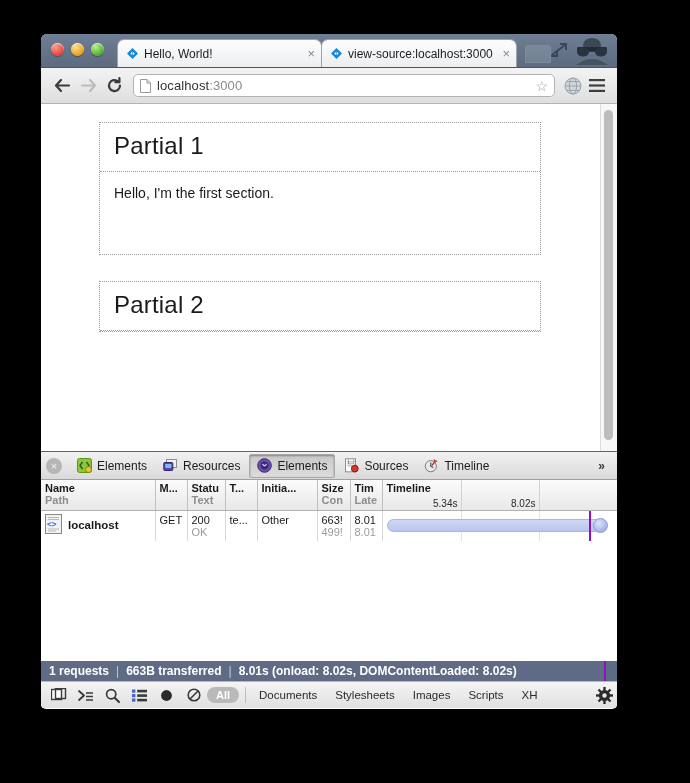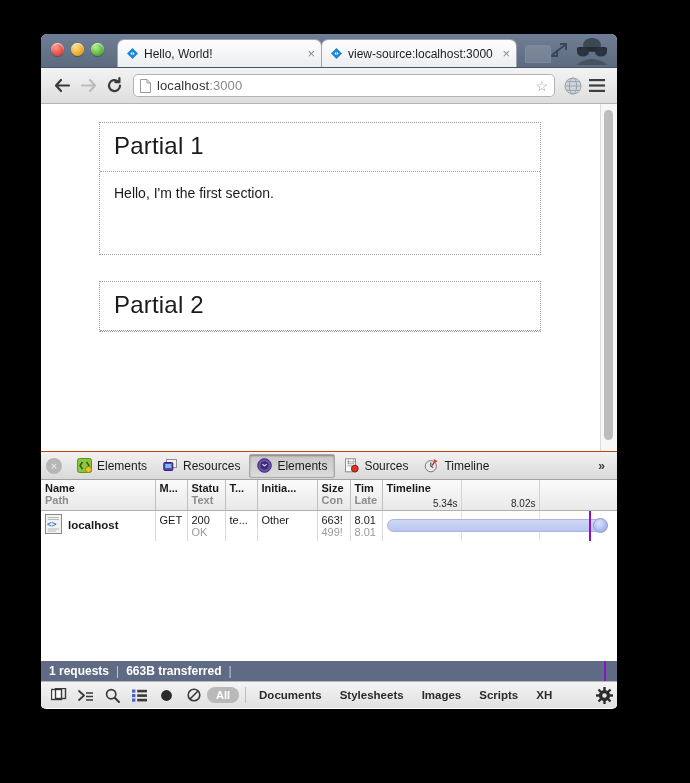--- a/index.html
+++ b/index.html
@@ -369,21 +369,21 @@
     color: #fff;
     border-radius: 9px;
     padding: 2px 9px;
     font-size: 11px;
     font-weight: bold;
     flex: 0 0 auto;
     margin-right: 2px;
   }
   .ftext {
     font-size: 11.5px;
-    font-weight: bold;
+    font-weight: normal;
     color: #2b2b2b;
     padding: 0 9px;
     flex: 0 0 auto;
     white-space: nowrap;
   }
   .gear { margin-left: auto; padding-right: 4px; flex: 0 0 auto; display: flex; }
 </style>
 </head>
 <body>
 
@@ -665,20 +665,21 @@
         </tbody>
       </table>
       <div class="net-body-fill"></div>
     </div>
 
     <div class="dt-status">
       <span>1 requests</span>
       <span class="sep">|</span>
       <span>663B transferred</span>
       <span class="sep">|</span>
+      <span>8.01s (onload: 8.02s, DOMContentLoaded: 8.02s)</span>
       <div class="purpleline" style="left:563px"></div>
     </div>
 
     <div class="dt-filter">
       <div class="fbtn">
         <svg width="16" height="14" viewBox="0 0 16 14">
           <rect x="0.5" y="1.5" width="10" height="10" fill="#fff" stroke="#3a3a3a" stroke-width="1.4"></rect>
           <rect x="4.5" y="0.5" width="10" height="10" fill="none" stroke="#3a3a3a" stroke-width="1.4"></rect>
         </svg>
       </div>

